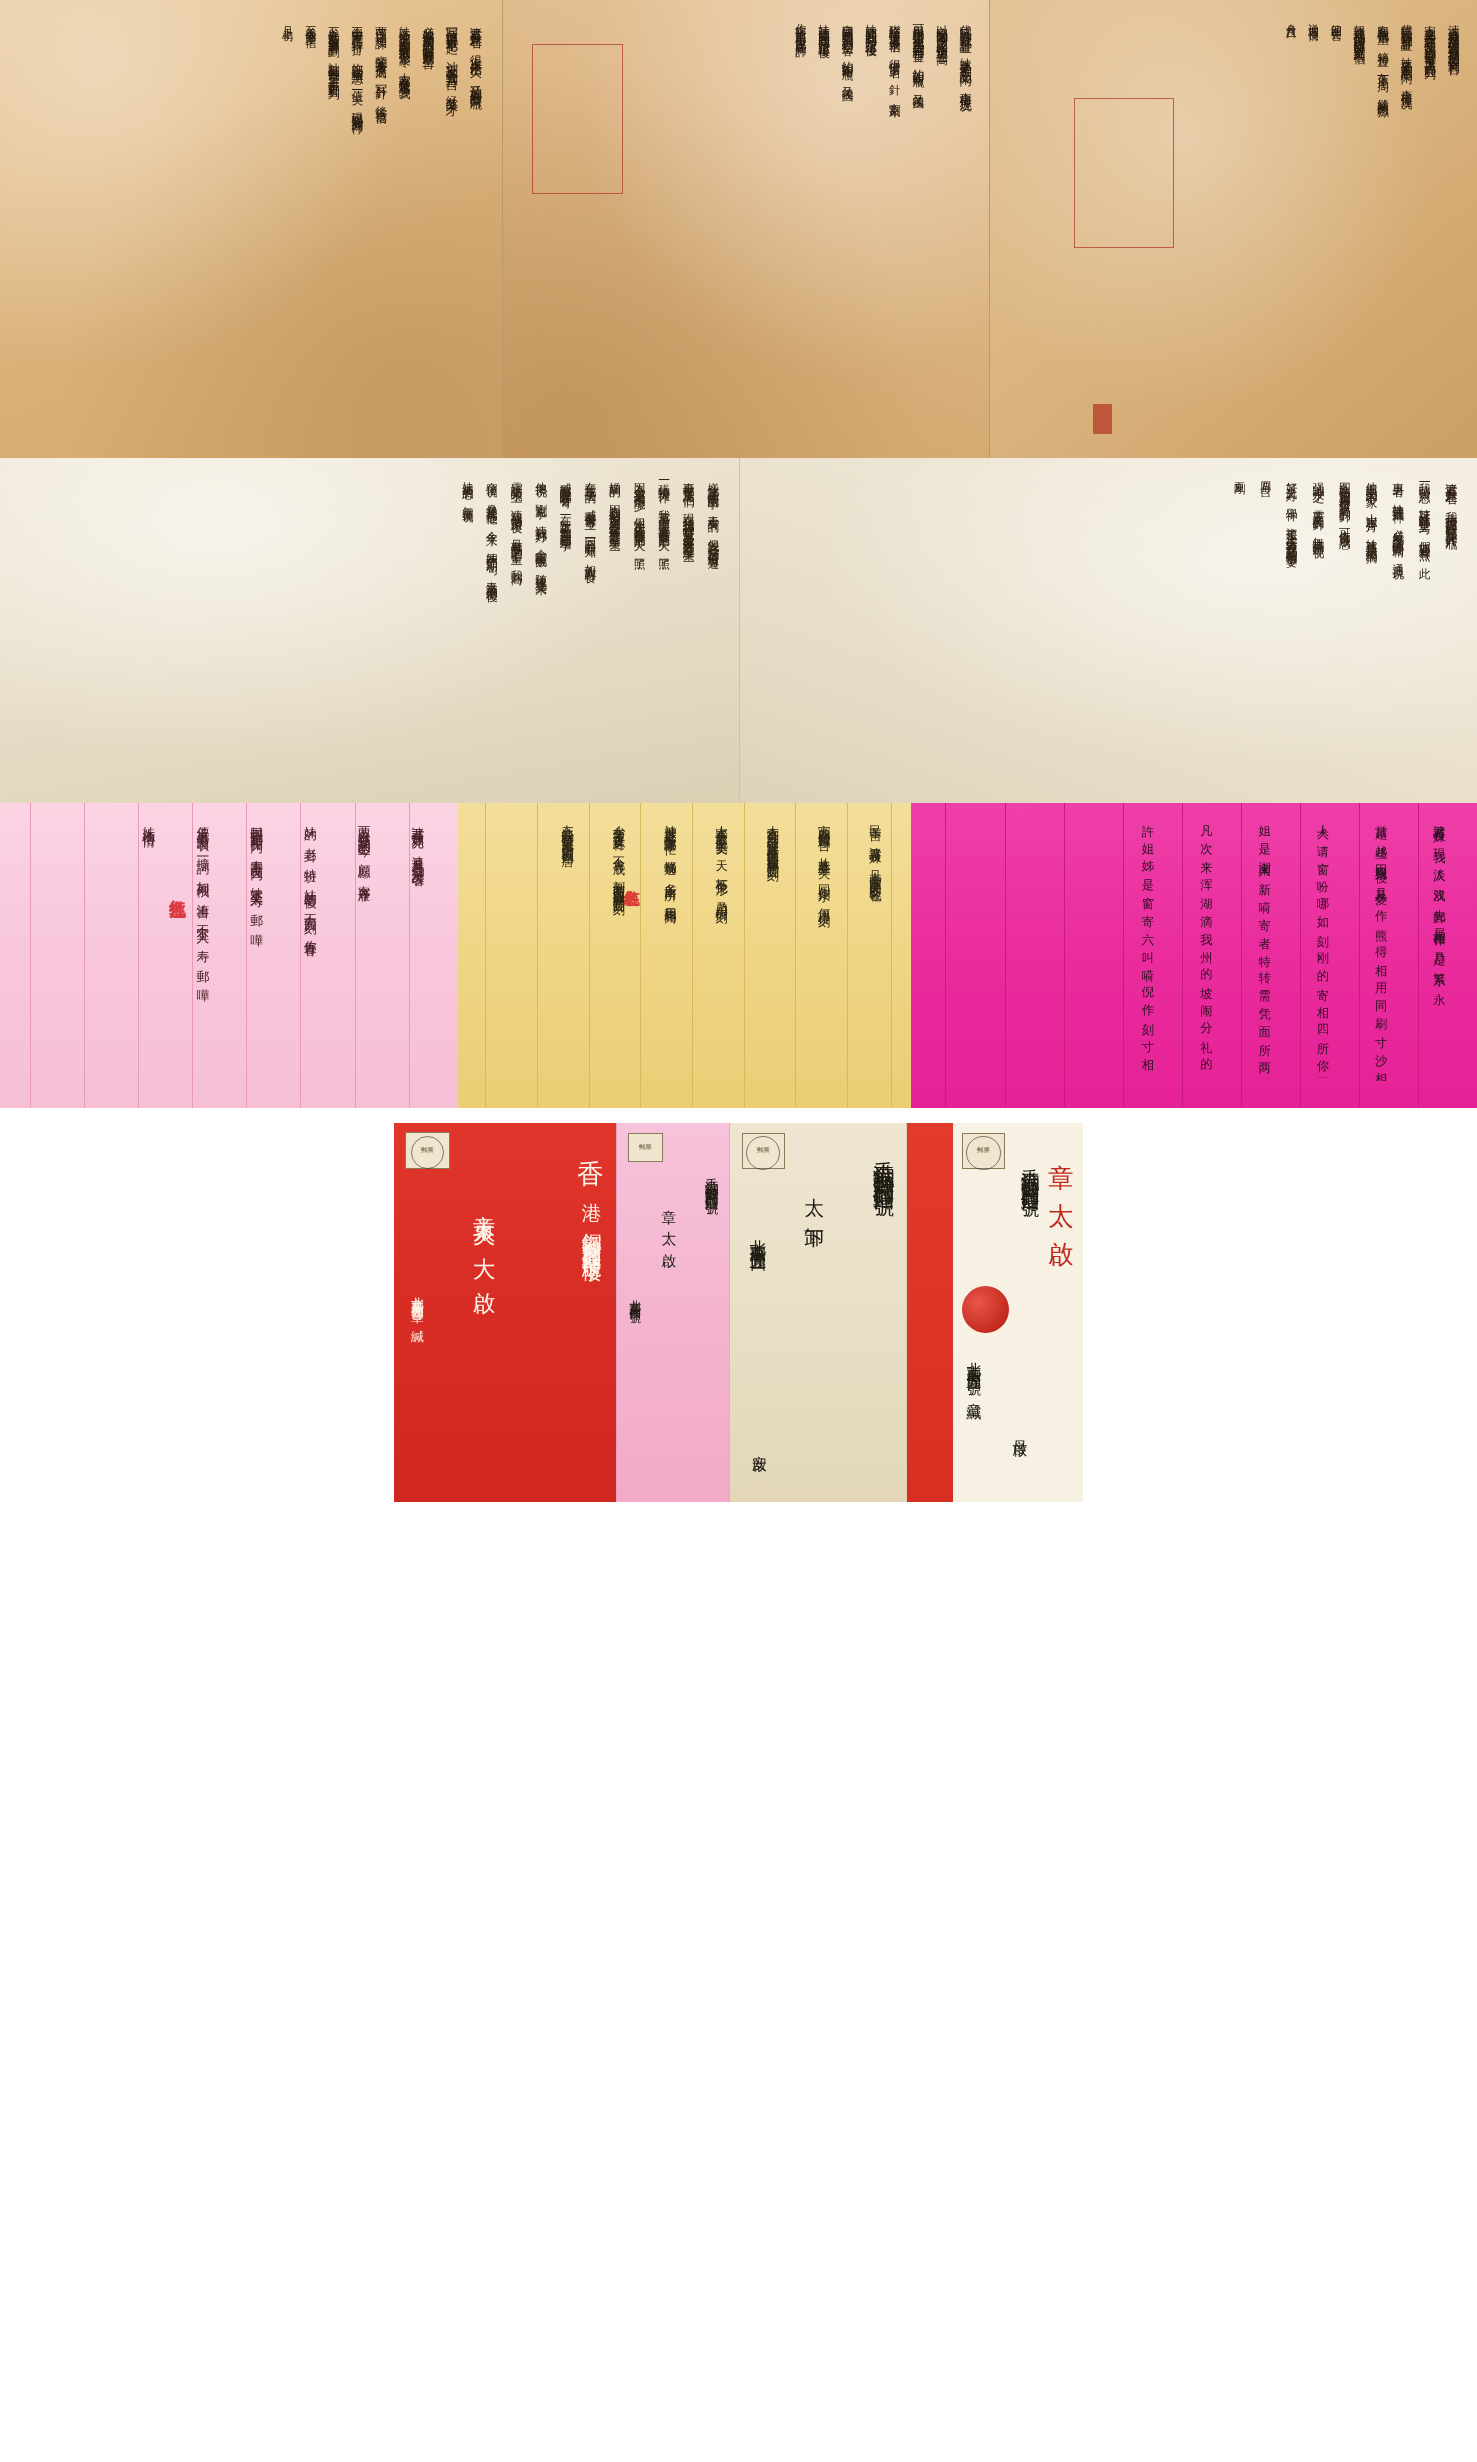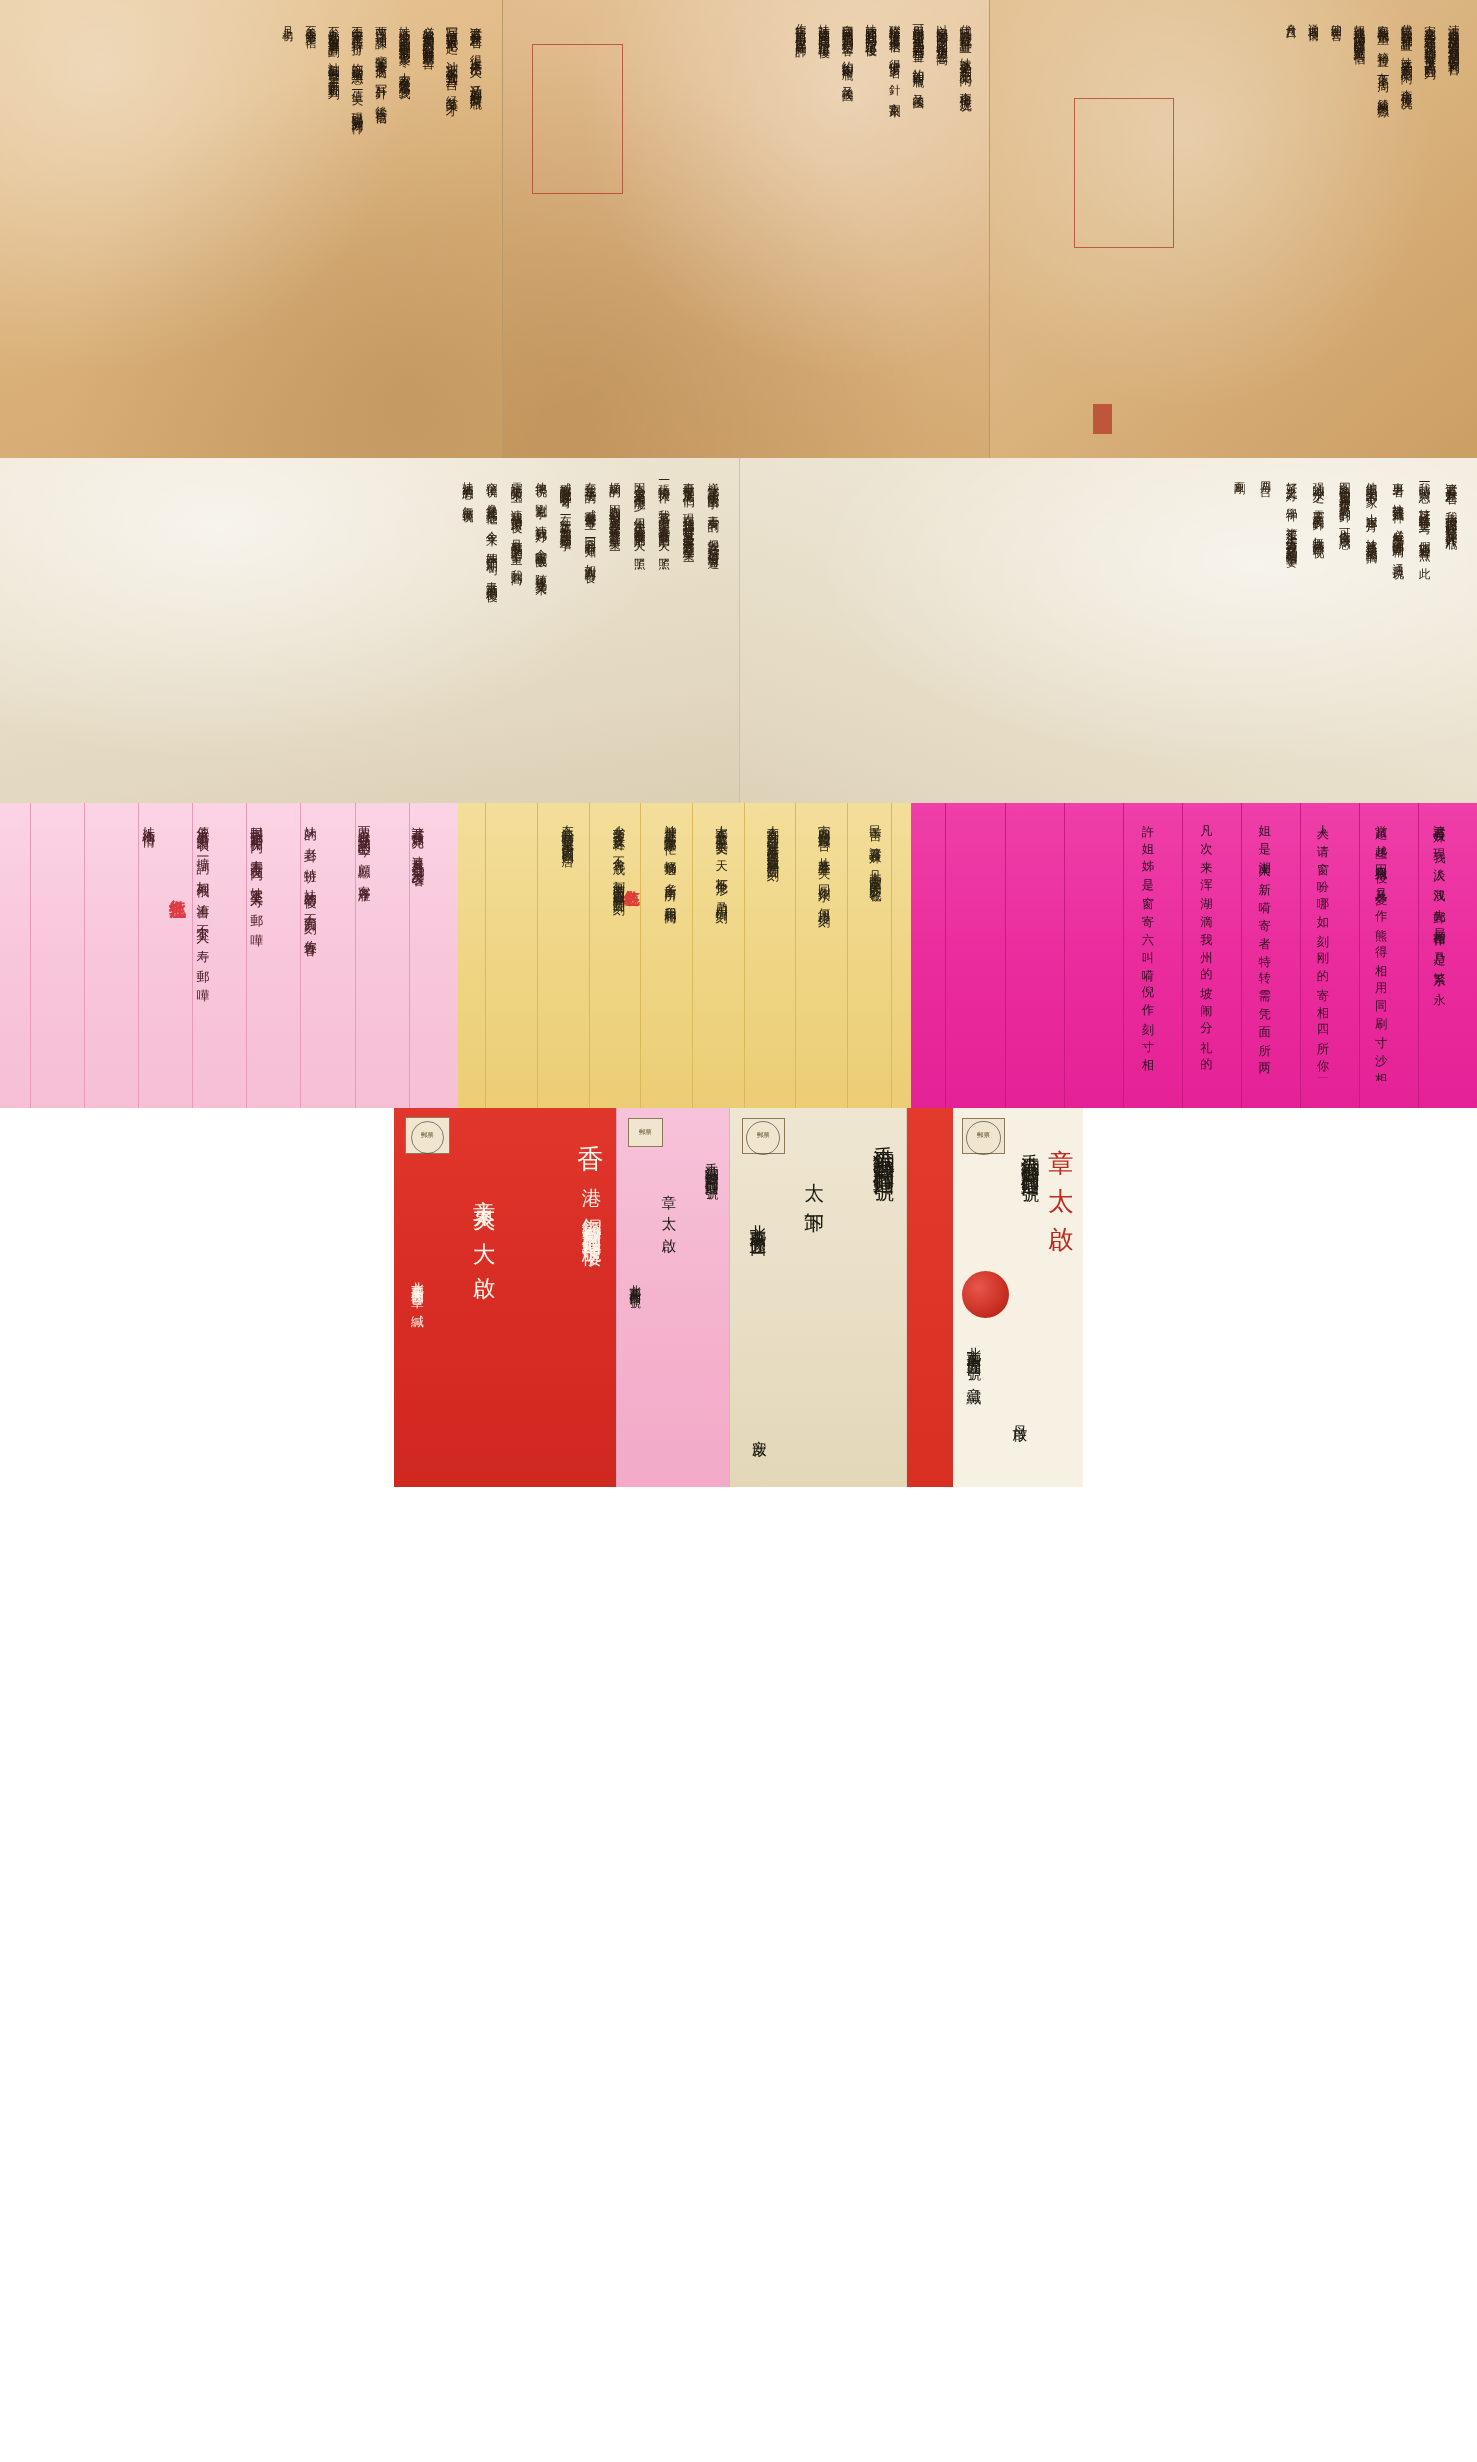--- a/index.html
+++ b/index.html
@@ -131,21 +131,21 @@
     text-orientation: upright;
     opacity: 0.85;
     font-weight: bold;
   }
 
   
   .row4 {
     height: 394px;
     display: flex;
     justify-content: center;
-    align-items: flex-start;
+    align-items: flex-end;
     gap: 0px;
     background: #ffffff;
   }
 
   .envelope {
     position: relative;
     overflow: hidden;
     box-sizing: border-box;
   }
 

